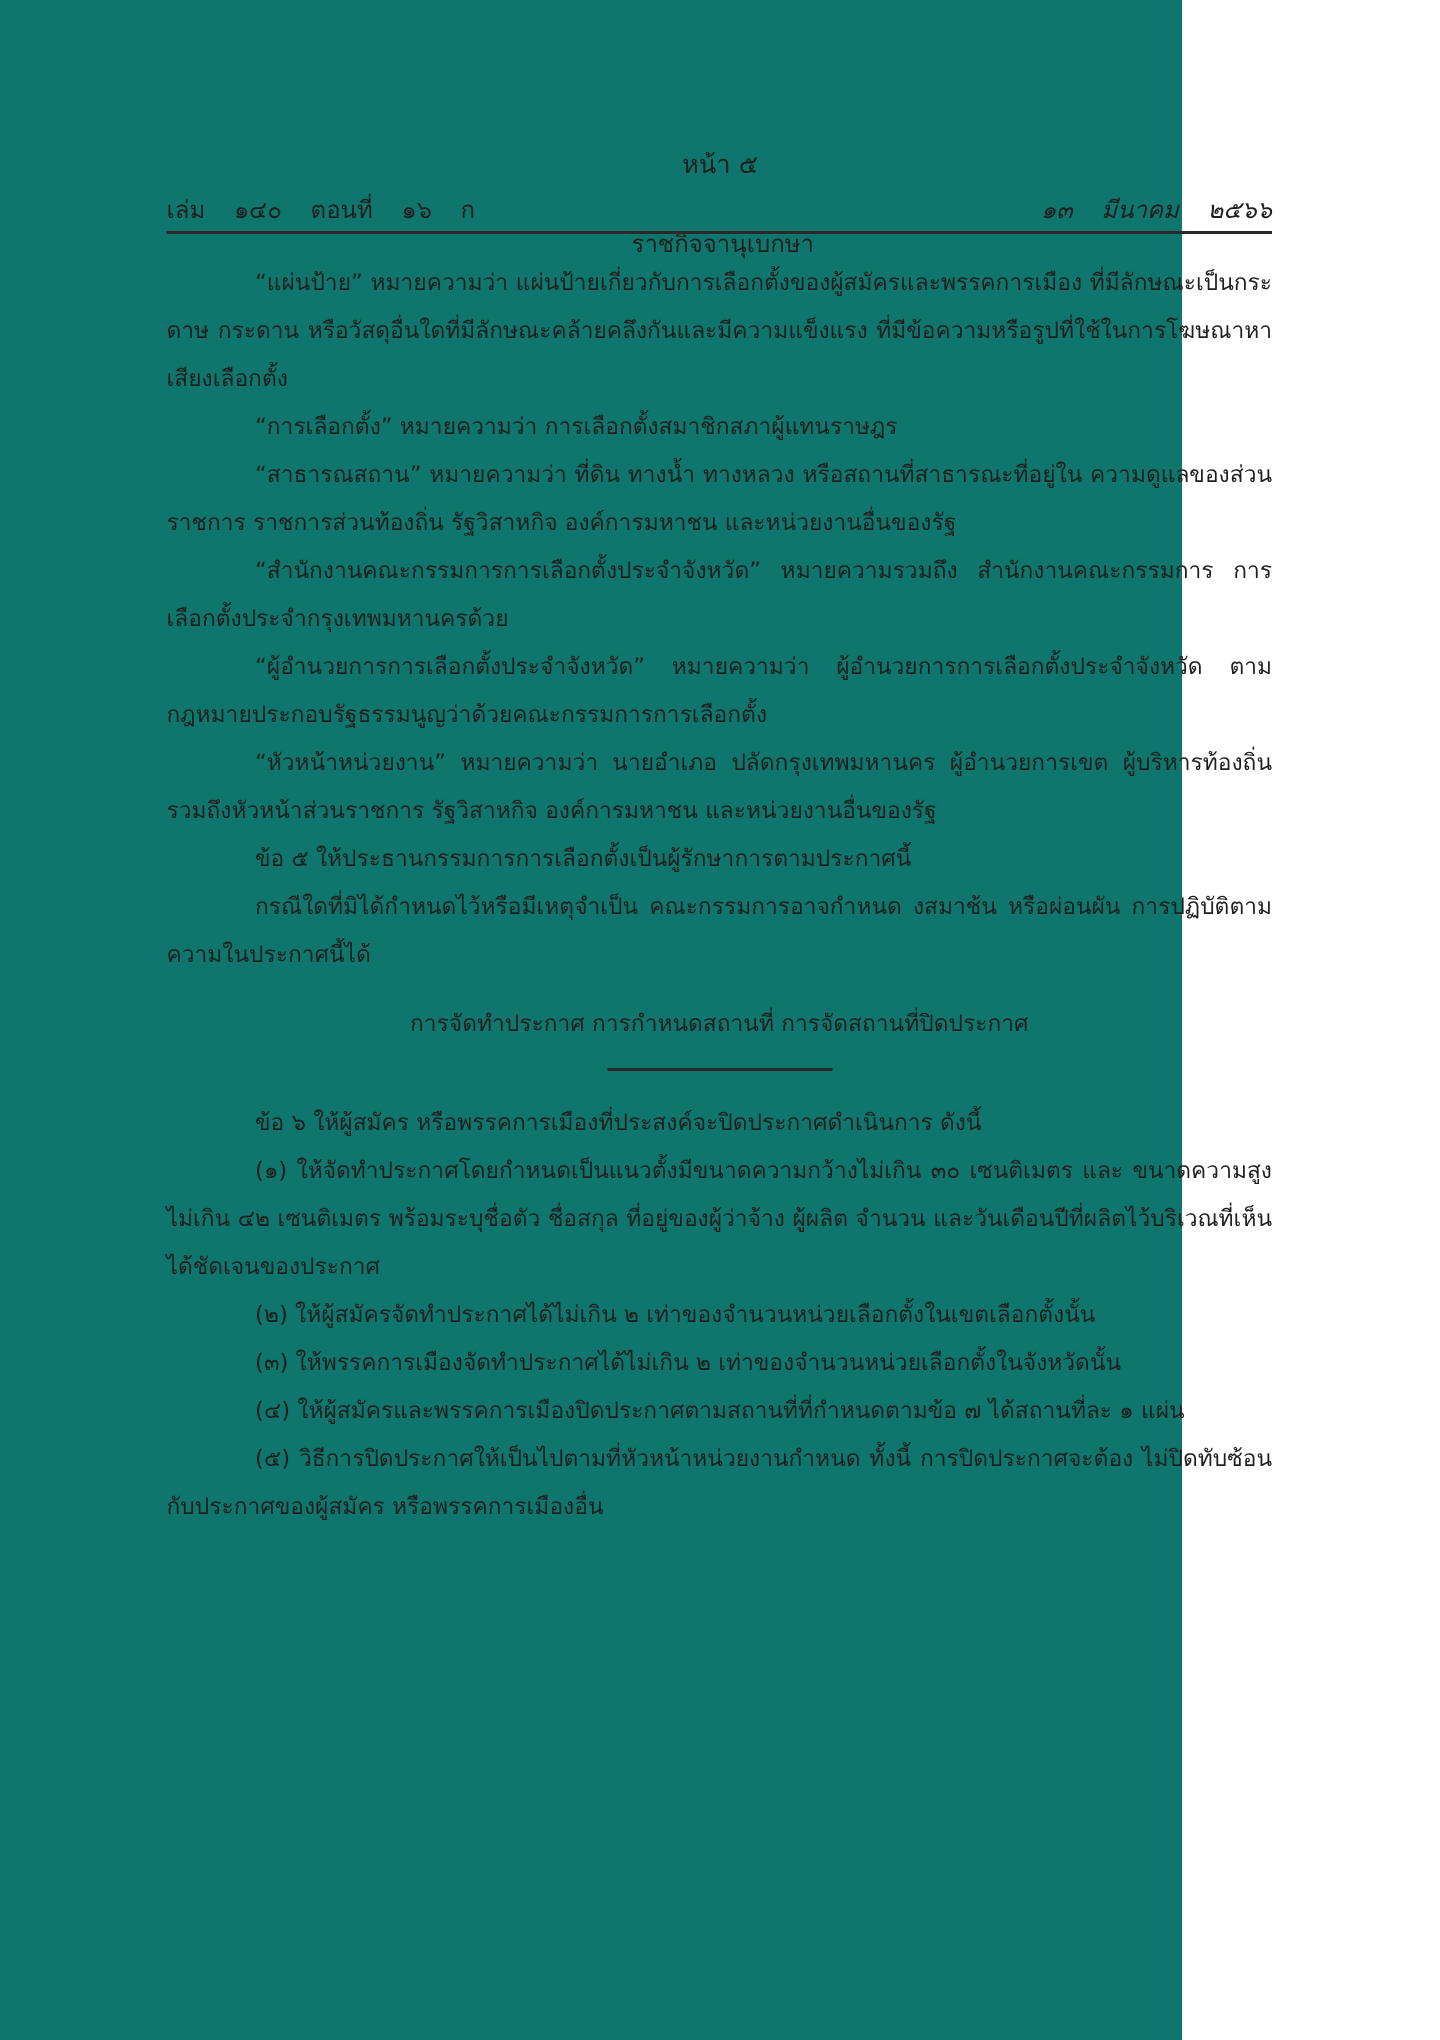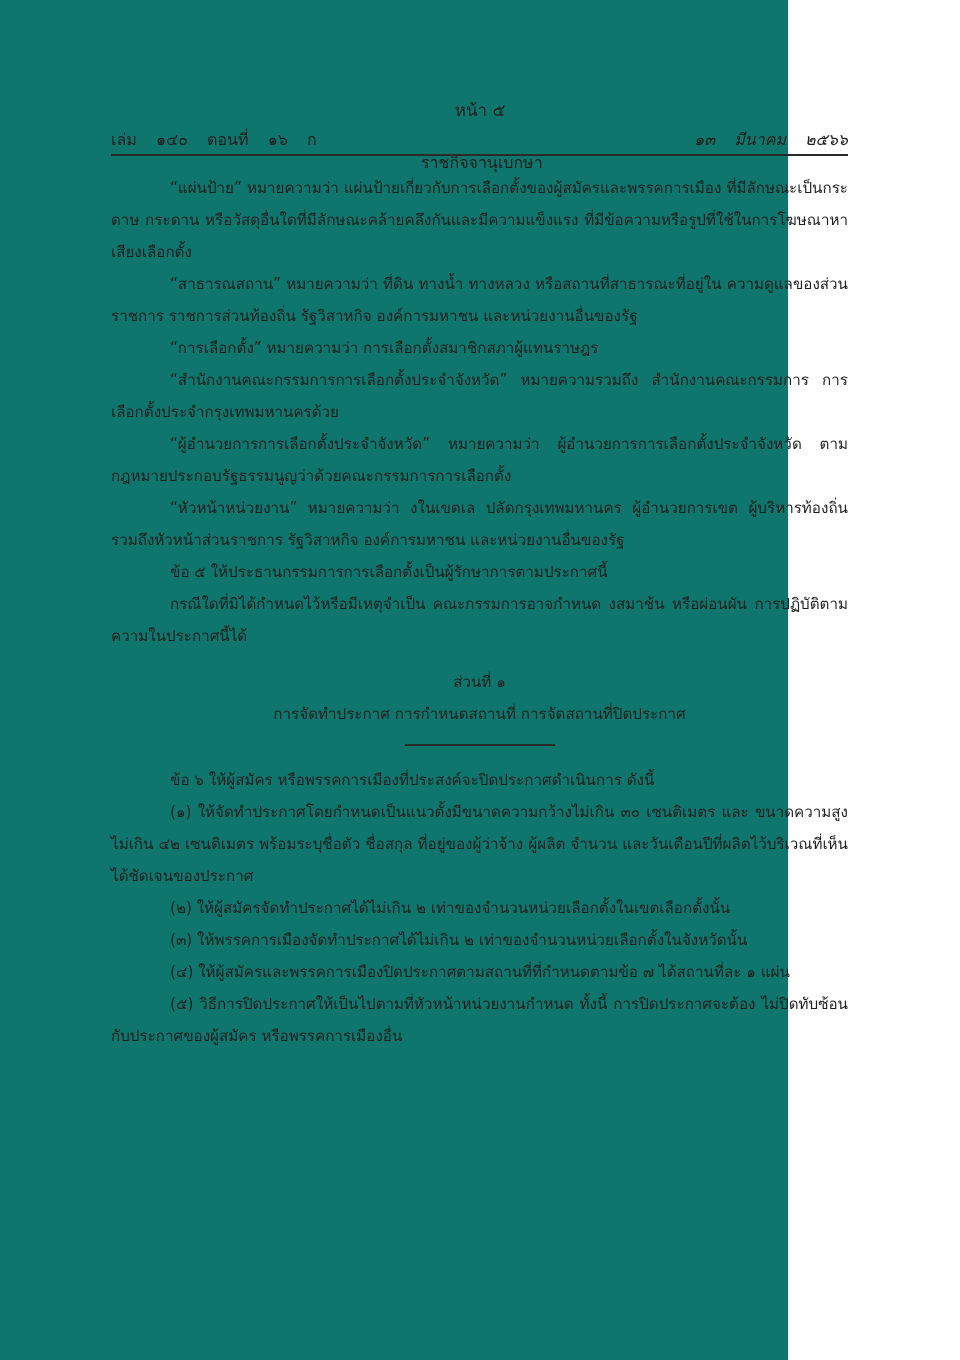--- a/index.html
+++ b/index.html
@@ -106,51 +106,50 @@
   <div class="body-text">
 
 
     <p class="para indent">
       <span>“แผ่นป้าย” หมายความว่า แผ่นป้ายเกี่ยวกับการเลือกตั้งของผู้สมัครและพรรคการเมือง</span>
       <span>ที่มีลักษณะเป็นกระดาษ กระดาน หรือวัสดุอื่นใดที่มีลักษณะคล้ายคลึงกันและมีความแข็งแรง</span>
       <span>ที่มีข้อความหรือรูปที่ใช้ในการโฆษณาหาเสียงเลือกตั้ง</span>
     </p>
 
     <p class="para indent">
-      <span>“สาธารณสถาน” หมายความว่า ที่ดิน ทางน้ำ ทางหลวง หรือสถานที่สาธารณะที่อยู่ใน</span>
-      <span>ความดูแลของส่วนราชการ ราชการส่วนท้องถิ่น รัฐวิสาหกิจ องค์การมหาชน และหน่วยงานอื่นของรัฐ</span>
+      <span>“การเลือกตั้ง” หมายความว่า การเลือกตั้งสมาชิกสภาผู้แทนราษฎร</span>
     </p>
 
     <p class="para indent">
-      <span>“การเลือกตั้ง” หมายความว่า การเลือกตั้งสมาชิกสภาผู้แทนราษฎร</span>
+      <span>“สาธารณสถาน” หมายความว่า ที่ดิน ทางน้ำ ทางหลวง หรือสถานที่สาธารณะที่อยู่ใน</span>
+      <span>ความดูแลของส่วนราชการ ราชการส่วนท้องถิ่น รัฐวิสาหกิจ องค์การมหาชน และหน่วยงานอื่นของรัฐ</span>
     </p>
 
     <p class="para indent">
       <span>“สำนักงานคณะกรรมการการเลือกตั้งประจำจังหวัด” หมายความรวมถึง สำนักงานคณะกรรมการ</span>
       <span>การเลือกตั้งประจำกรุงเทพมหานครด้วย</span>
     </p>
 
     <p class="para indent">
       <span>“ผู้อำนวยการการเลือกตั้งประจำจังหวัด” หมายความว่า ผู้อำนวยการการเลือกตั้งประจำจังหวัด</span>
       <span>ตามกฎหมายประกอบรัฐธรรมนูญว่าด้วยคณะกรรมการการเลือกตั้ง</span>
     </p>
 
     <p class="para indent">
-      <span>“หัวหน้าหน่วยงาน” หมายความว่า งในเขตเล ปลัดกรุงเทพมหานคร ผู้อำนวยการเขต</span>
+      <span>“หัวหน้าหน่วยงาน” หมายความว่า นายอำเภอ ปลัดกรุงเทพมหานคร ผู้อำนวยการเขต</span>
       <span>ผู้บริหารท้องถิ่น รวมถึงหัวหน้าส่วนราชการ รัฐวิสาหกิจ องค์การมหาชน และหน่วยงานอื่นของรัฐ</span>
     </p>
 
     <p class="para indent">ข้อ ๕ ให้ประธานกรรมการการเลือกตั้งเป็นผู้รักษาการตามประกาศนี้</p>
     <p class="para indent">
       <span>กรณีใดที่มิได้กำหนดไว้หรือมีเหตุจำเป็น คณะกรรมการอาจกำหนด งสมาช้น หรือผ่อนผัน</span>
       <span>การปฏิบัติตามความในประกาศนี้ได้</span>
     </p>
 
     <div class="section-block">
-      <div class="section-title">ส่วนที่ ๑</div>
       <div class="section-title">การจัดทำประกาศ การกำหนดสถานที่ การจัดสถานที่ปิดประกาศ</div>
       <div class="section-rule"></div>
     </div>
 
     <p class="para indent">ข้อ ๖ ให้ผู้สมัคร หรือพรรคการเมืองที่ประสงค์จะปิดประกาศดำเนินการ ดังนี้</p>
 
     <p class="para indent">
       <span>(๑) ให้จัดทำประกาศโดยกำหนดเป็นแนวตั้งมีขนาดความกว้างไม่เกิน ๓๐ เซนติเมตร และ</span>
       <span>ขนาดความสูงไม่เกิน ๔๒ เซนติเมตร พร้อมระบุชื่อตัว ชื่อสกุล ที่อยู่ของผู้ว่าจ้าง ผู้ผลิต จำนวน</span>
       <span>และวันเดือนปีที่ผลิตไว้บริเวณที่เห็นได้ชัดเจนของประกาศ</span>

